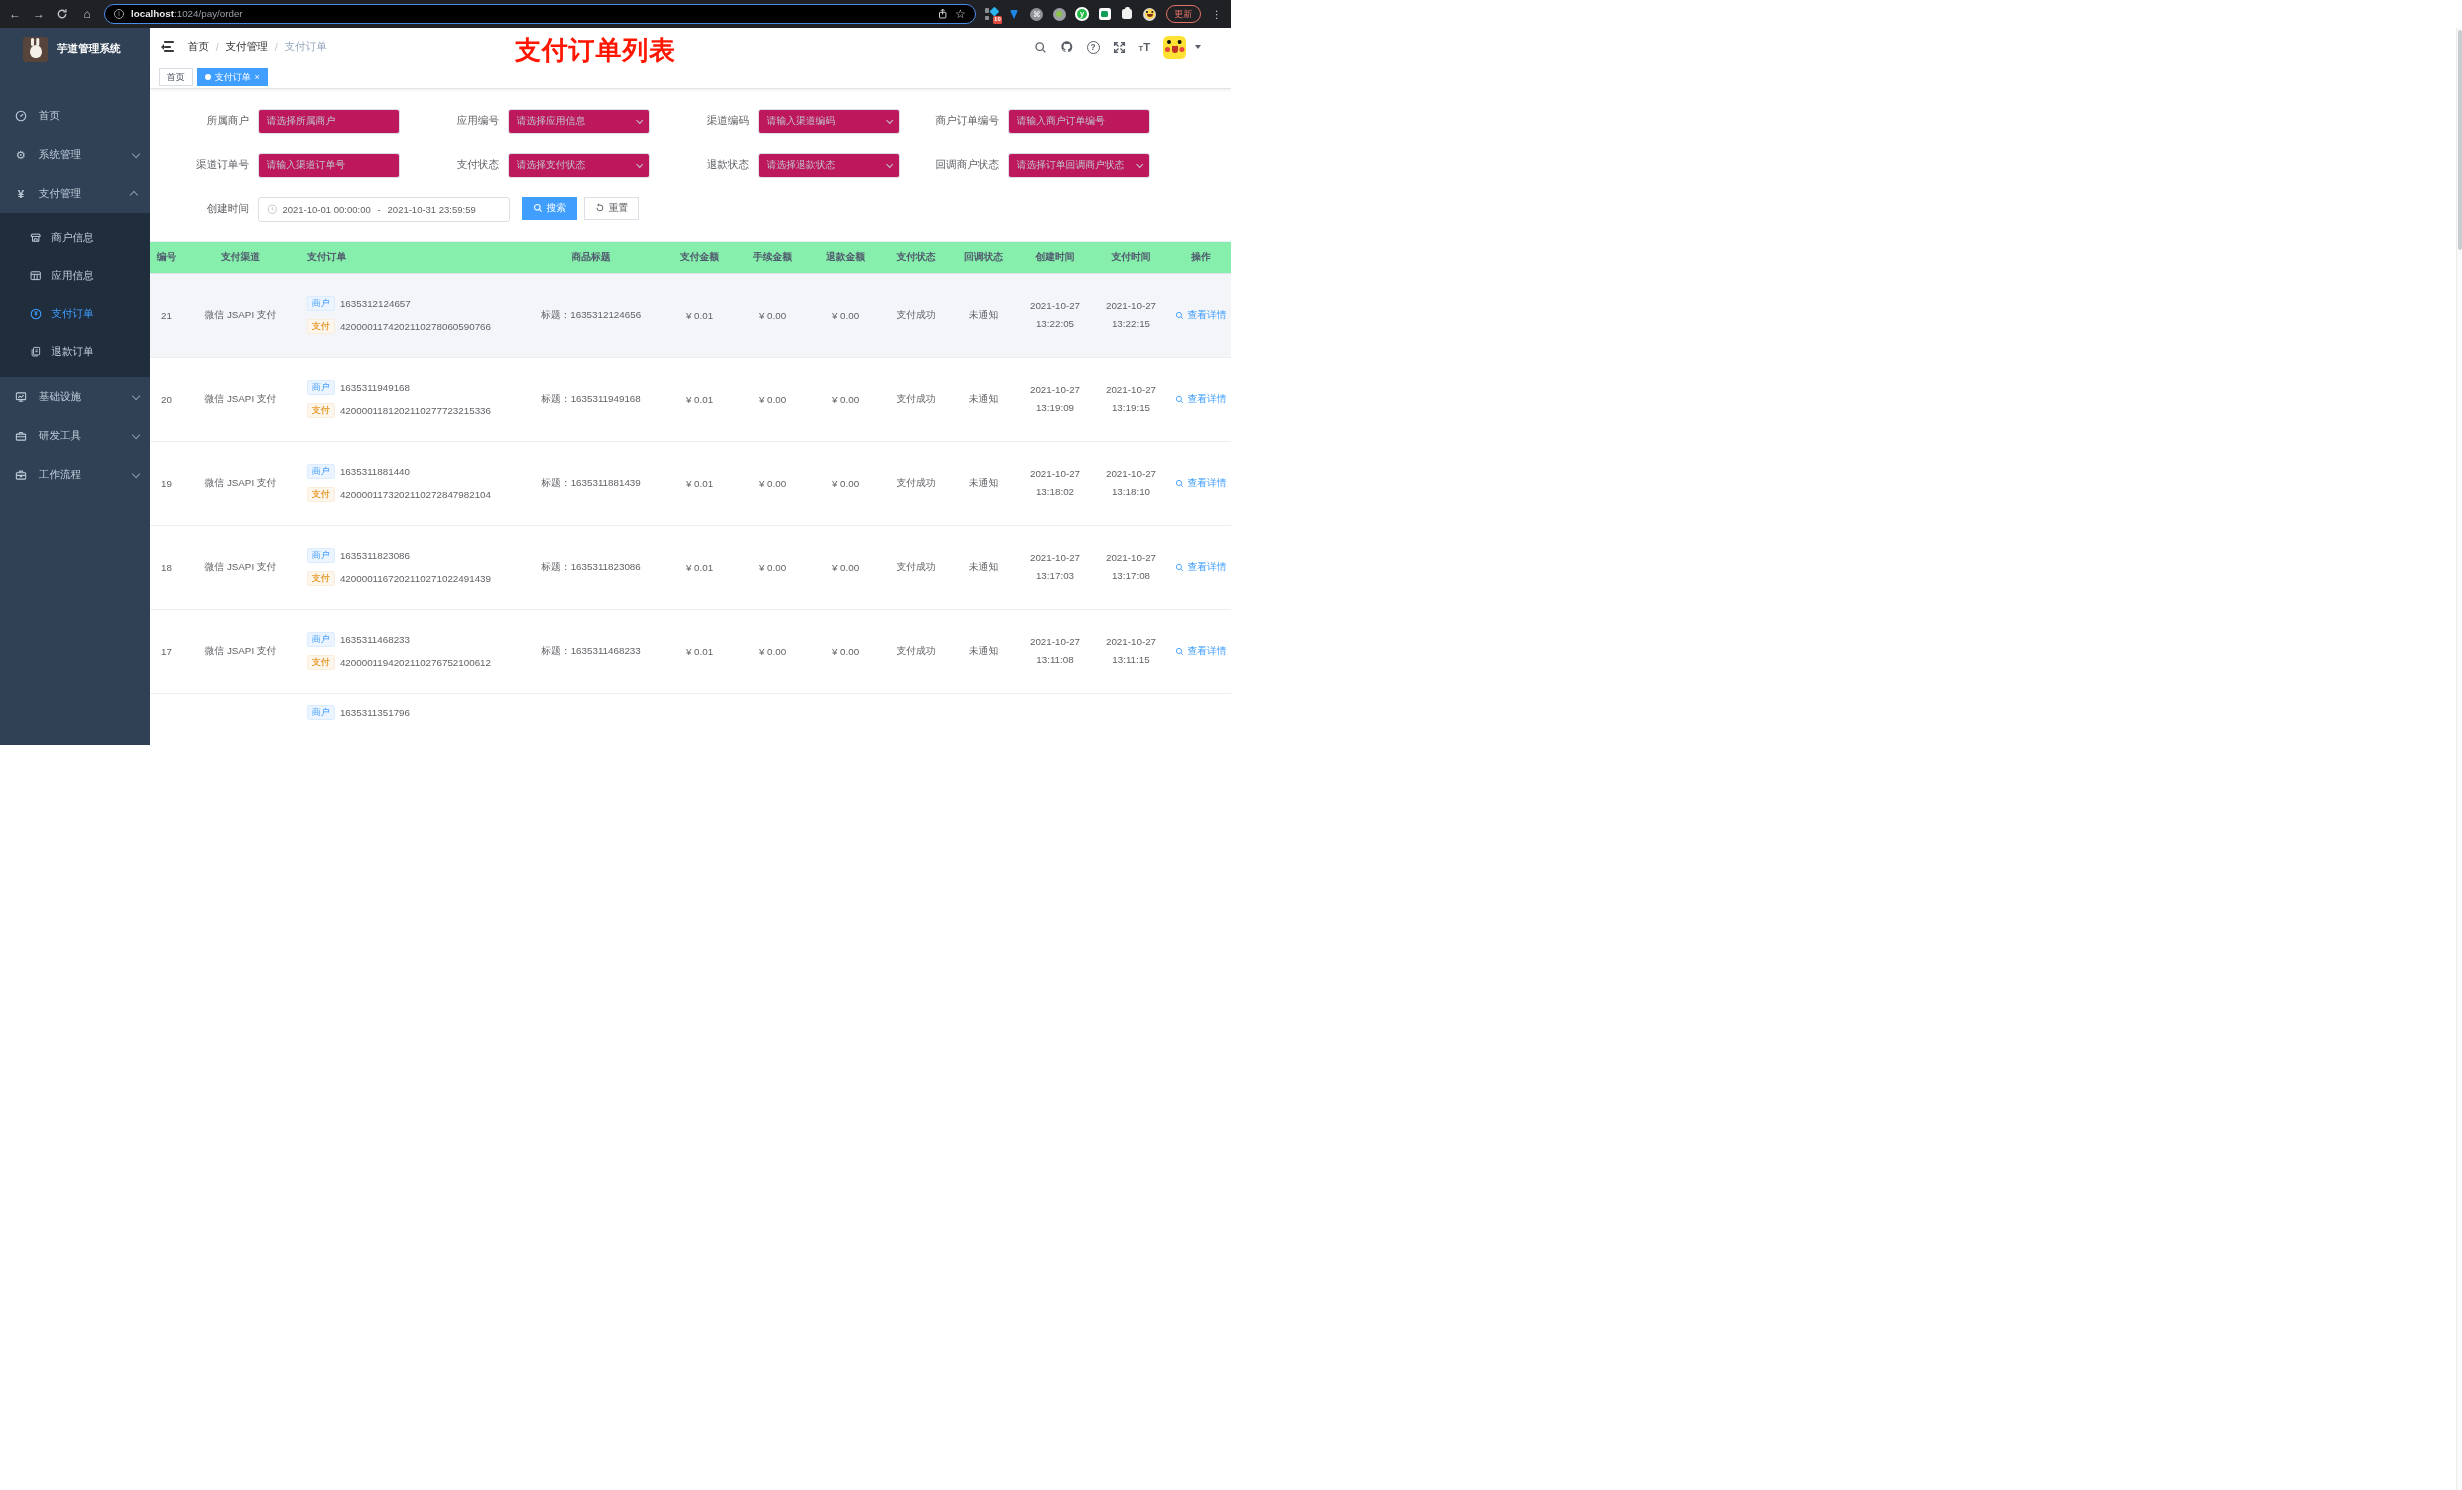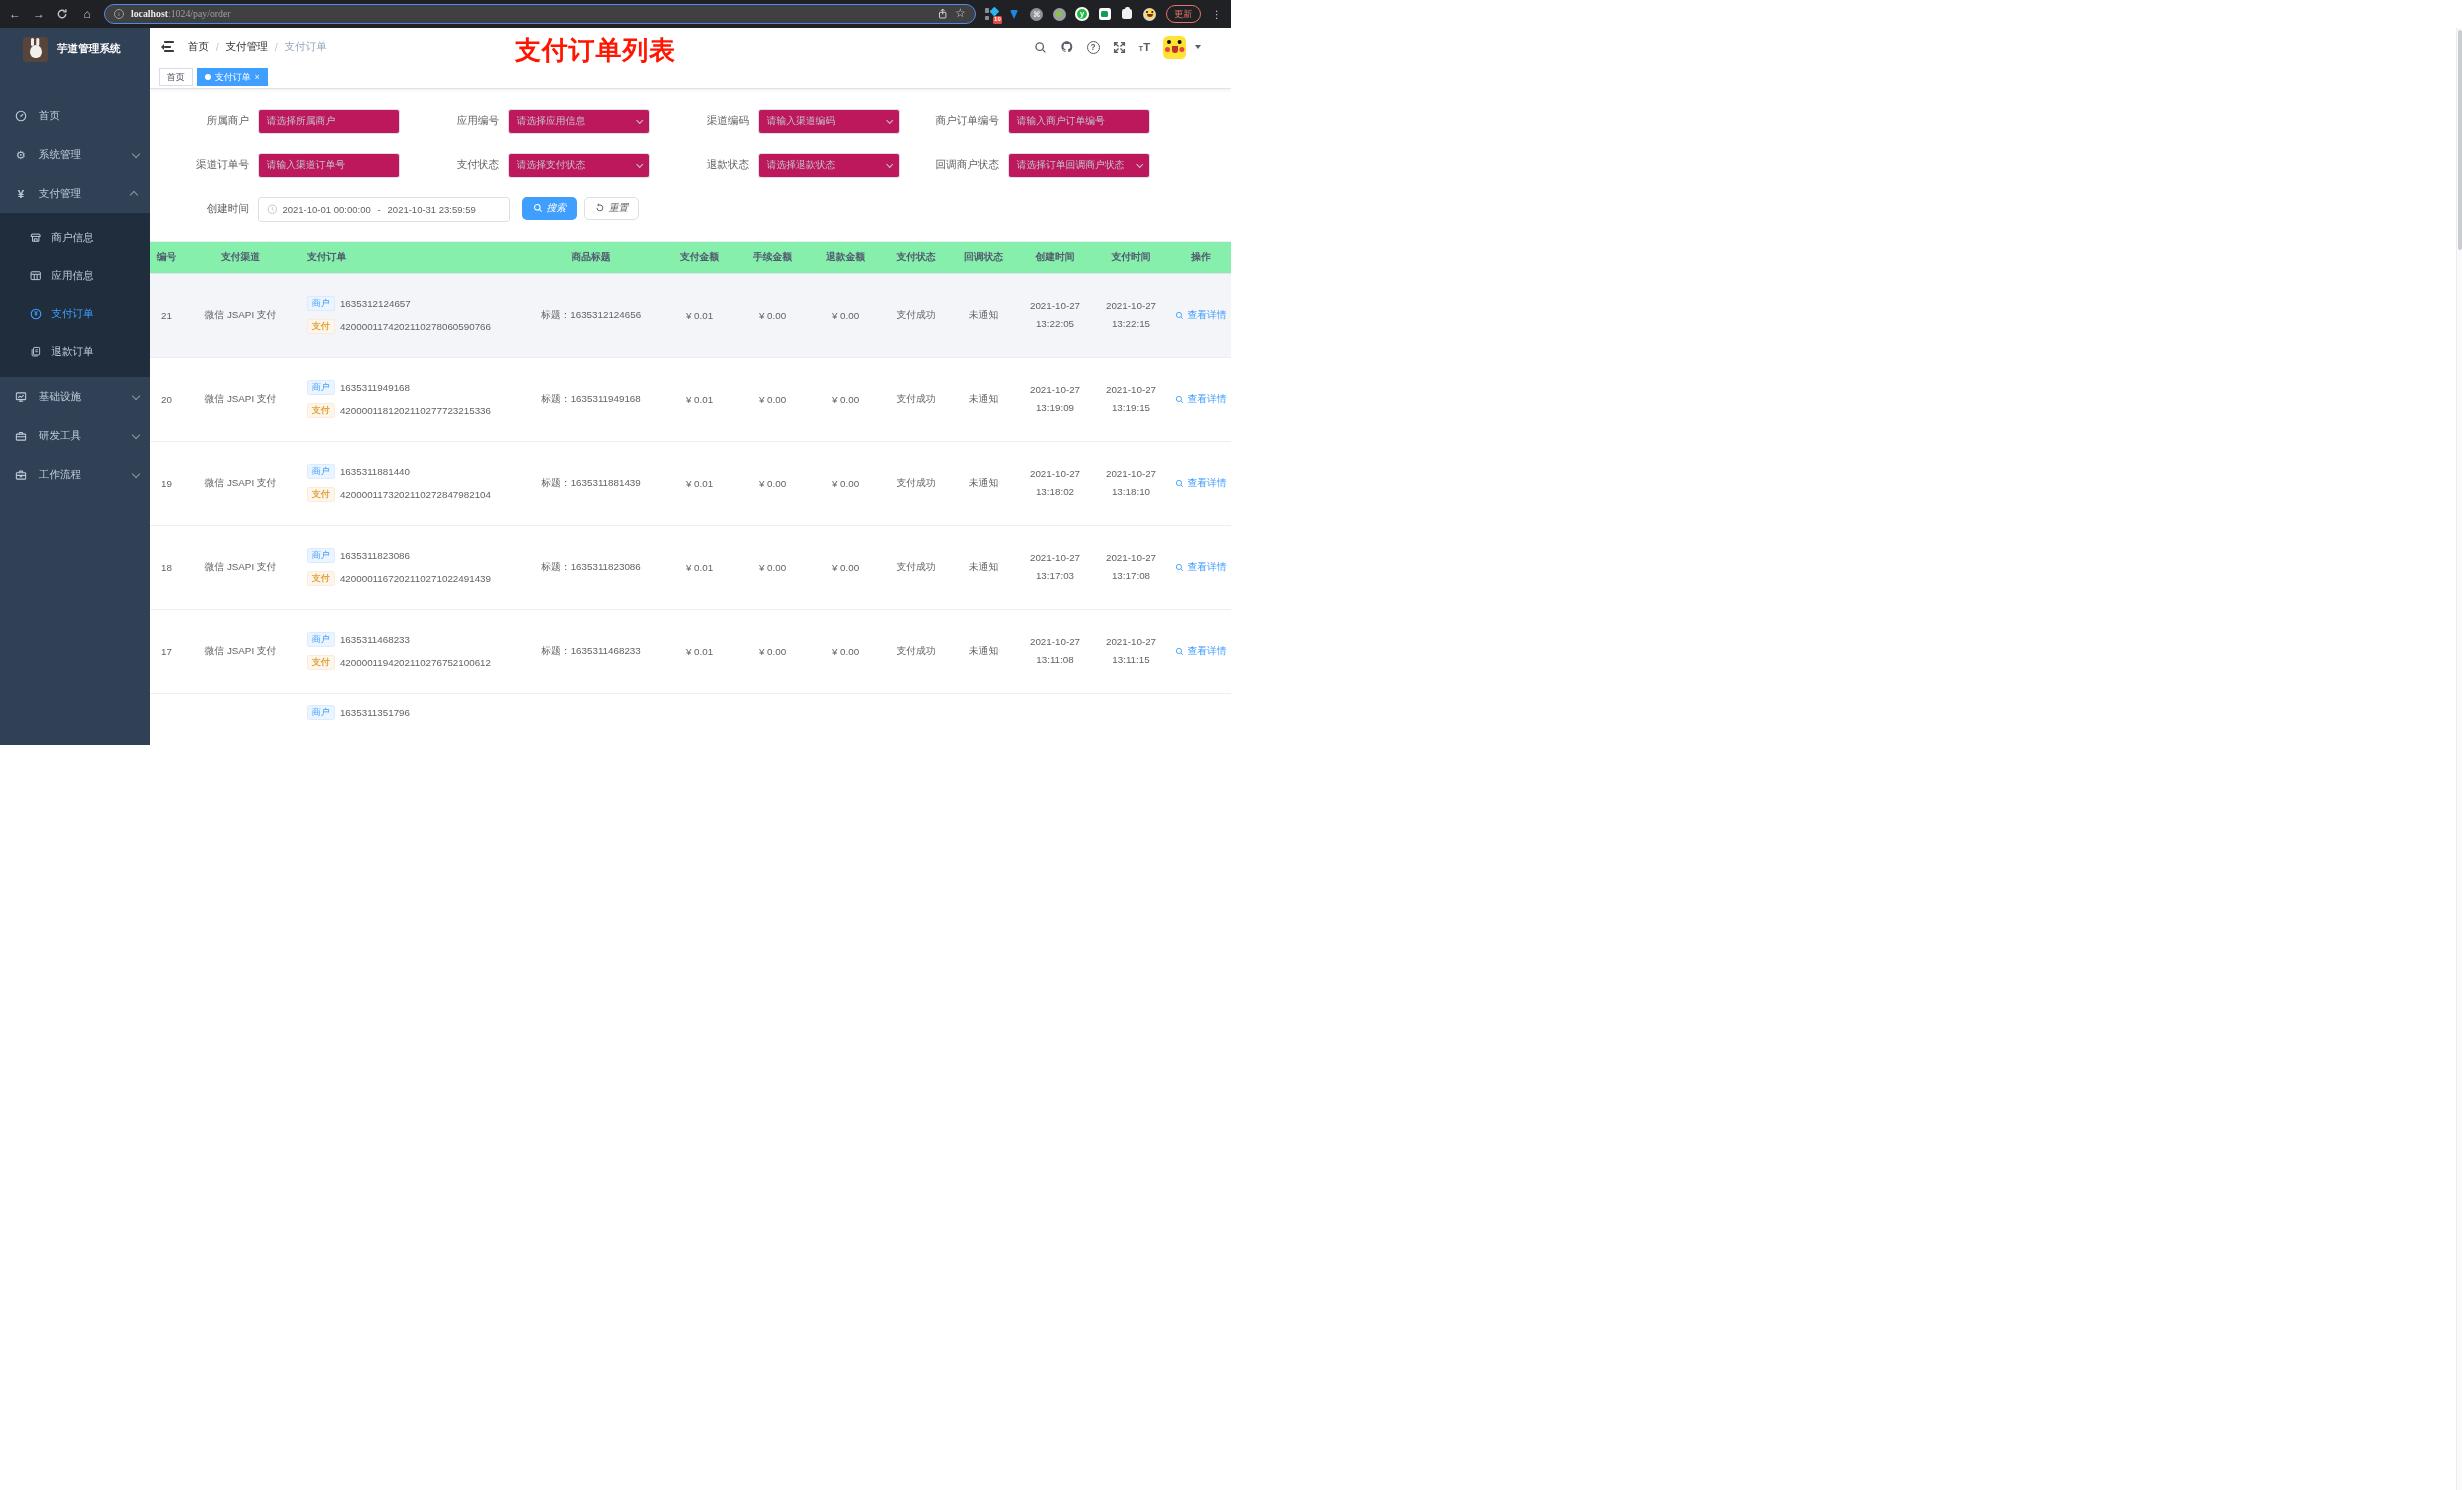--- a/index.html
+++ b/index.html
@@ -4,22 +4,22 @@
 <style>
   * { margin:0; padding:0; box-sizing:border-box; }
   html,body { width:1231px; height:745px; overflow:hidden; background:#fff;
     font-family:"Liberation Sans","DejaVu Sans",sans-serif; }
   svg { display:block; }
 
   
   .browser { height:28px; background:#202124; display:flex; align-items:center;
     padding:0 7.6px; gap:9px; color:#c8cbcf; }
   .nav-ic { font-size:12px; color:#c2c5c9; width:15px; text-align:center; cursor:default; }
-  .omnibox { flex:1; height:20.4px; background:#404040; border:1.5px solid #4e8ceb;
-    border-radius:11.4px; display:flex; align-items:center; padding:0 9px; gap:6.8px;font-family:Liberation Serif, serif; }
+  .omnibox { flex:1; height:20.4px; background:#000000; border:1.5px solid #4e8ceb;
+    border-radius:11.4px; display:flex; align-items:center; padding:0 9px; gap:6.8px; }
   .info-ic { width:10.6px; height:10.6px; border:1.1px solid #9aa0a6; border-radius:50%;
     color:#9aa0a6; font-size:6.8px; line-height:8.3px; text-align:center; font-style:normal; }
   .url { font-size:9.8px; color:#e8eaed; white-space:nowrap; }
   .url .dim { color:#9aa0a6; }
   .omni-spacer { flex:1; }
   .omni-ic { color:#cfd2d6; }
   .ext { position:relative; width:13.6px; height:13.6px; display:flex; align-items:center; justify-content:center; }
   .badge { position:absolute; right:-3.8px; bottom:-3px; background:#e04b3f; color:#fff;
     font-size:6px; line-height:7.6px; padding:0 1.5px; border-radius:1.5px; font-weight:bold; }
   .sq { position:absolute; left:0; width:4.5px; height:4.5px; background:#8a8d91; border-radius:0.8px; }
@@ -125,22 +125,22 @@
   .f-label { flex:1; text-align:right; padding-right:9px; font-size:10.6px; color:#606266; white-space:nowrap; }
   .ctrl { width:142px; height:25px; border:0.8px solid #dcdfe6; border-radius:3px; background:#be185d;
     display:flex; align-items:center; padding:0 7.6px; gap:4.5px; cursor:text; }
   .ctrl .ph { flex:1; font-size:9.8px; color:#c0c4cc; white-space:nowrap; overflow:hidden; }
   .sel-chev { width:5.3px; height:5.3px; border-right:1px solid #c0c4cc; border-bottom:1px solid #c0c4cc;
     transform:rotate(45deg) translateY(-1.5px); flex-shrink:0; }
   .date-ctrl { width:252px; height:25px; border:0.8px solid #dcdfe6; border-radius:3px;
     display:flex; align-items:center; padding:0 7.6px; gap:5.3px; cursor:pointer; }
   .date-ctrl .dt { font-size:9.5px; color:#606266; white-space:nowrap; }
   .date-sep { color:#606266; font-size:9.8px; padding:0 1.5px; }
-  .btn { height:23px; border-radius:5px; display:inline-flex; align-items:center; gap:3.8px;
-    font-size:9.8px; padding:0 9.8px; cursor:pointer; border:0.8px solid transparent; background:none;font-style:italic; }
+  .btn { height:23px; border-radius:0; display:inline-flex; align-items:center; gap:3.8px;
+    font-size:9.8px; padding:0 9.8px; cursor:pointer; border:0.8px solid transparent; background:none; }
   .btn-primary { background:#409eff; color:#fff; margin-left:12px; }
   .btn-plain { background:#fff; border-color:#dcdfe6; color:#606266; margin-left:7.6px; }
   .btn-warn-plain { background:#fdf6ec; border-color:#f5dab1; color:#e6a23c; height:21px; font-size:9.5px; }
 
   .toolbar-row { display:flex; align-items:center; margin:18px 0 10.6px 0; padding:0 13.6px 0 16.7px; }
   .circ-btn { width:19.7px; height:19.7px; border:0.8px solid #dcdfe6; border-radius:50%; background:#fff;
     display:flex; align-items:center; justify-content:center; color:#606266; cursor:pointer; }
   .circ-btn + .circ-btn { margin-left:7.6px; }
 
   

